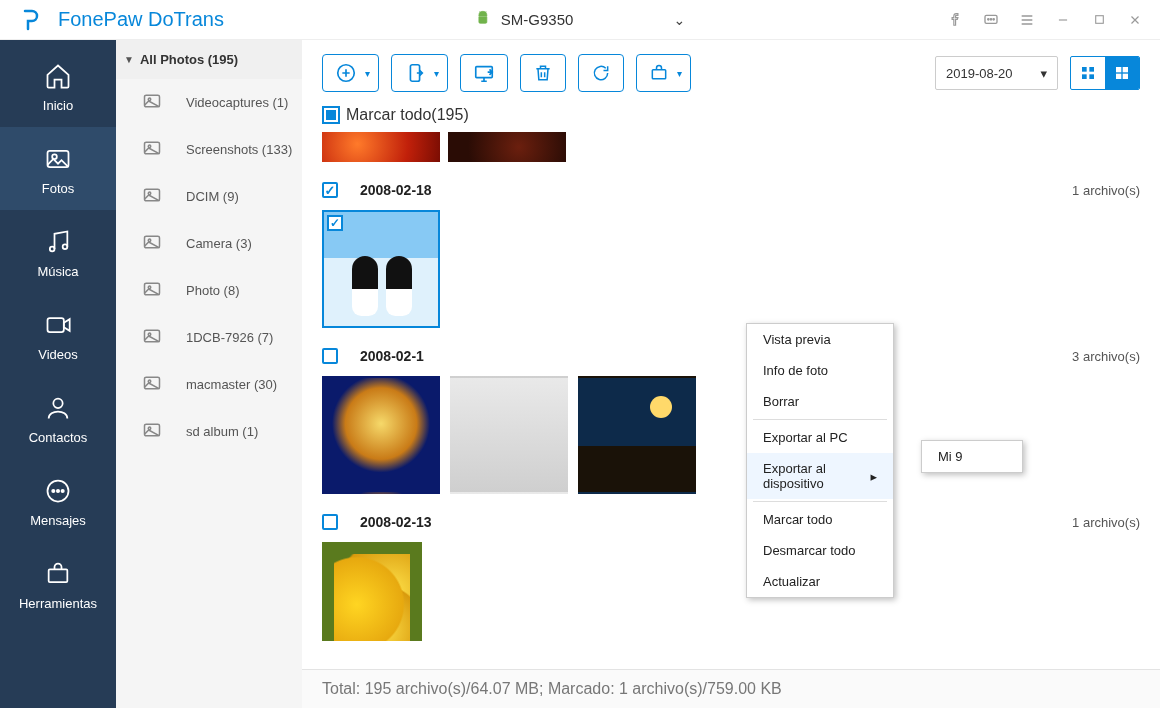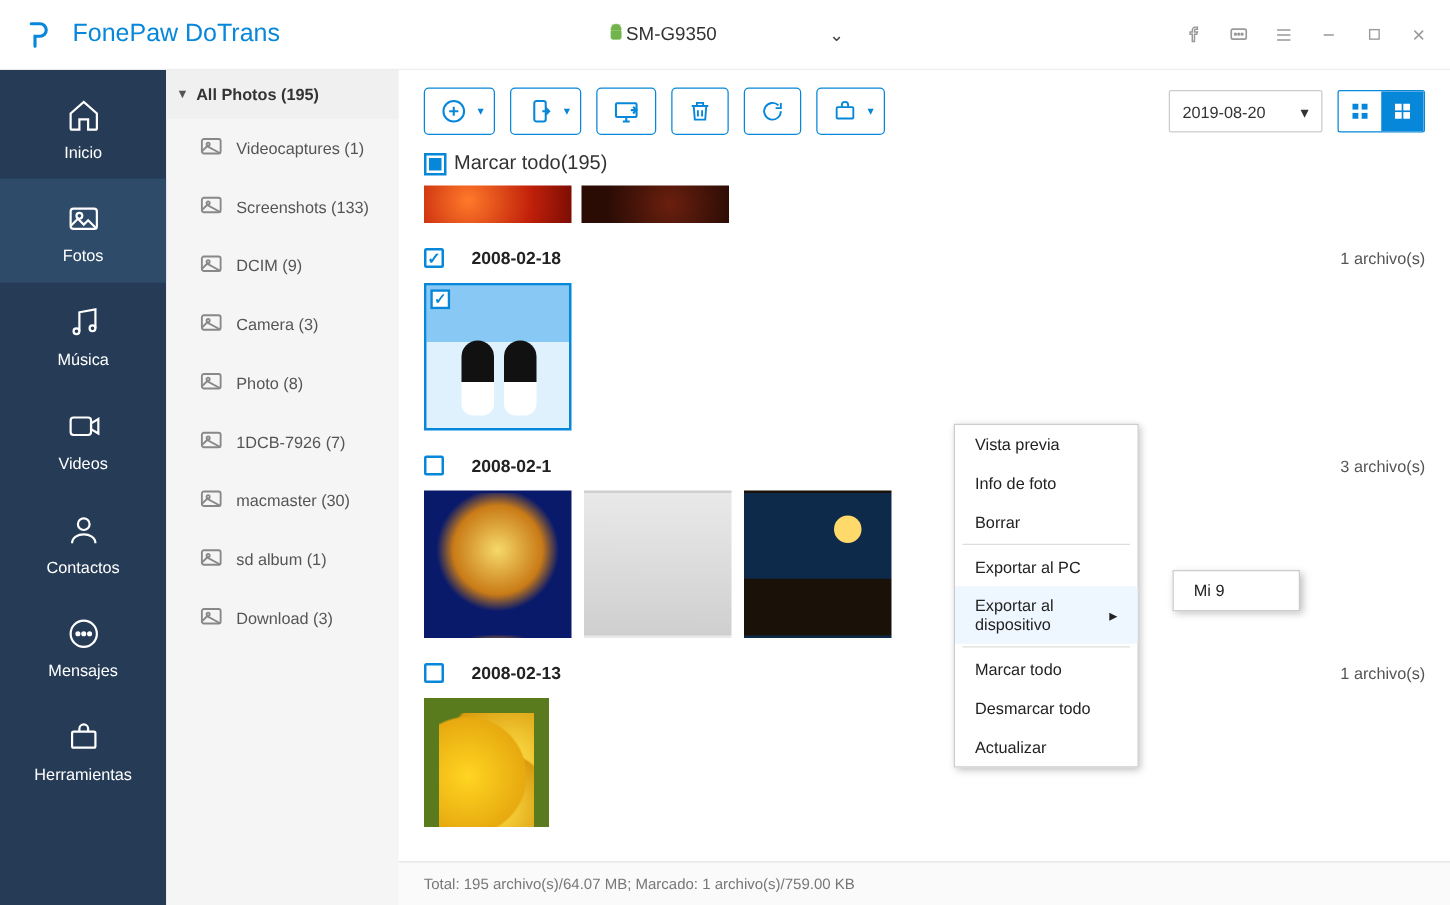--- a/index.html
+++ b/index.html
@@ -1,34 +1,34 @@
 <!DOCTYPE html>
 <html><head>
 <meta charset="utf-8">
 <style>
 * { box-sizing: border-box; margin: 0; padding: 0; }
 body { font-family: "Segoe UI", Arial, sans-serif; font-size: 13px; color: #444; background: #fff; overflow: hidden; width: 1160px; height: 724px; }
-.titlebar { height: 56px; display: flex; align-items: center; padding: 0 16px; border-bottom: 1px solid #eee; }
+.titlebar { height: 40px; display: flex; align-items: center; padding: 0 16px; border-bottom: 1px solid #eee; }
 .logo { width: 28px; height: 28px; display: flex; align-items: center; justify-content: center; margin-right: 14px; }
 .app-title { font-size: 20px; color: #0787da; font-weight: 400; }
-.device-drop { margin-left: auto; margin-right: auto; position: absolute; left: 50%; transform: translateX(-50%); display: flex; align-items: center; padding: 6px 14px; cursor: pointer; }
+.device-drop { margin-left: auto; margin-right: auto; position: absolute; left: 50%; transform: translateX(-50%); display: flex; align-items: center; gap: 10px; padding: 6px 14px; cursor: pointer; }
 .device-drop .android-ic { color: #71b34c; }
 .device-drop .name { font-size: 15px; color: #333; }
 .device-drop .chev { font-size: 14px; color: #444; margin-left: 90px; }
 .win-ctrls { margin-left: auto; display: flex; gap: 18px; align-items: center; }
 .win-ctrls span { color: #888; cursor: pointer; display:flex; align-items:center; justify-content:center; width:18px; height:18px;}
 .main { display: flex; height: calc(100% - 56px); }
-.sidebar { width: 133px; background: #263c56; display: flex; flex-direction: column; padding-top: 4px; }
+.sidebar { width: 116px; background: #263c56; display: flex; flex-direction: column; padding-top: 4px; }
 .side-item { display: flex; flex-direction: column; align-items: center; gap: 8px; padding: 18px 0 14px; color: #fff; cursor: pointer; font-size: 13px; }
 .side-item.active { background: #2f4b6a; }
 .side-item svg { stroke: #fff; fill: none; }
 .albums { width: 186px; background: #f5f5f5; overflow-y: auto; }
 .albums-head { display: flex; align-items: center; gap: 6px; padding: 12px 4px 12px 8px; font-weight: 600; color: #333; background:#f0f0f0;}
 .albums-head .tri { font-size: 10px; color:#555;}
-.album-row { display: flex; align-items: center; gap: 10px; padding: 12px 4px 12px 26px; color: #555; cursor: pointer; font-size: 13px;}
+.album-row { display: flex; align-items: center; gap: 24px; padding: 12px 4px 12px 26px; color: #555; cursor: pointer; font-size: 13px;}
 .album-row .pic-ic { color: #888; }
 .content { flex: 1; display: flex; flex-direction: column; position: relative; }
 .toolbar { display: flex; align-items: center; gap: 12px; padding: 14px 20px; }
 .tbtn { border: 1px solid #0787da; border-radius: 4px; height: 38px; padding: 0 12px; display: flex; align-items: center; gap: 8px; color: #0787da; cursor: pointer; background:#fff;}
 .tbtn.split { padding-right: 8px; }
 .tbtn .caret { font-size: 10px; color:#0787da; }
 .tool-spacer { flex: 1; }
 .date-drop { border: 1px solid #ccc; height: 34px; display: flex; align-items: center; padding: 0 10px; gap: 28px; cursor: pointer; border-radius:2px; font-size:13px; color:#333;}
 .view-toggle { display: flex; border: 1px solid #0787da; border-radius: 2px; overflow: hidden; height:34px;}
 .view-toggle .vbtn { width: 34px; display:flex; align-items:center; justify-content:center; cursor:pointer; color:#0787da;}
@@ -43,21 +43,21 @@
 .group-head { display:flex; align-items:center; gap:22px; margin-bottom:12px;}
 .group-head .chk { width:16px; height:16px; border:2px solid #0787da; display:flex; align-items:center; justify-content:center; cursor:pointer; border-radius:2px;}
 .group-head .chk.checked::after{content:'✓'; color:#0787da; font-size:13px; font-weight:bold; line-height:1;}
 .group-head .date { font-weight:600; color:#222; font-size:14px;}
 .group-head .count { margin-left:auto; color:#555; font-size:13px;}
 .thumbs { display:flex; gap:10px; flex-wrap:wrap; }
 .thumb { width:118px; height:118px; border:2px solid transparent; position:relative; }
 .thumb.sel { border-color:#0787da; }
 .thumb .tchk { position:absolute; top:3px; left:3px; width:16px; height:16px; background:#fff; border:2px solid #0787da; display:flex; align-items:center; justify-content:center;}
 .thumb .tchk.checked::after{content:'✓'; color:#0787da; font-size:12px; font-weight:bold;}
-.statusbar { border-top:1px solid #e3e3e3; padding: 10px 20px; color:#777; font-size:12px; background:#fafafa;margin-top:28px;}
+.statusbar { border-top:1px solid #e3e3e3; padding: 10px 20px; color:#777; font-size:16px; background:#fafafa;margin-top:28px;}
 .ctx-menu { position:absolute; left:444px; top:283px; width:148px; background:#fff; border:1px solid #ccc; box-shadow:2px 2px 6px rgba(0,0,0,0.25); z-index:50;}
 .ctx-menu .mi { padding:8px 16px; font-size:13px; color:#222; cursor:pointer; display:flex; align-items:center; justify-content:space-between;}
 .ctx-menu .sep { height:1px; background:#ddd; margin:2px 6px;}
 .ctx-menu .mi.hover { background:#eef6ff;}
 .sub-menu { position:absolute; left:619px; top:400px; width:102px; background:#fff; border:1px solid #ccc; box-shadow:2px 2px 6px rgba(0,0,0,0.25); z-index:51;}
 .sub-menu .mi { padding:8px 16px; font-size:13px; color:#222; cursor:pointer;}
 
 .tex-red{background:radial-gradient(circle at 30% 40%, #ff7a2a, #c1200a 60%, #7a0d03);}
 .tex-dark{background:radial-gradient(circle at 60% 50%, #6b1f0e, #2a0c05 70%);}
 .tex-peng{background:linear-gradient(#87c9f4 0 40%, #dff1fc 40% 100%); position:relative;}
@@ -244,28 +244,20 @@
           </svg></span>
         <span>macmaster (30)</span>
       </div>
     <div class="album-row">
         <span class="pic-ic"><svg width="20" height="20" viewBox="0 0 24 24" fill="none" stroke="#888" stroke-width="1.8">
             <rect x="3" y="5" width="18" height="14" rx="2"></rect>
             <circle cx="9" cy="10" r="1.5"></circle>
             <path d="M3 17l5-5 13 7"></path>
           </svg></span>
         <span>sd album (1)</span>
-      </div>
-    <div class="album-row">
-        <span class="pic-ic"><svg width="20" height="20" viewBox="0 0 24 24" fill="none" stroke="#888" stroke-width="1.8">
-            <rect x="3" y="5" width="18" height="14" rx="2"></rect>
-            <circle cx="9" cy="10" r="1.5"></circle>
-            <path d="M3 17l5-5 13 7"></path>
-          </svg></span>
-        <span>Download (3)</span>
       </div>
   </div>
 
   <div class="content">
     <div class="toolbar">
       <div class="tbtn split">
           <svg width="22" height="22" viewBox="0 0 24 24" fill="none" stroke="#0787da" stroke-width="1.8">
             <circle cx="12" cy="12" r="9"></circle>
             <path d="M12 8v8M8 12h8"></path>
           </svg>

